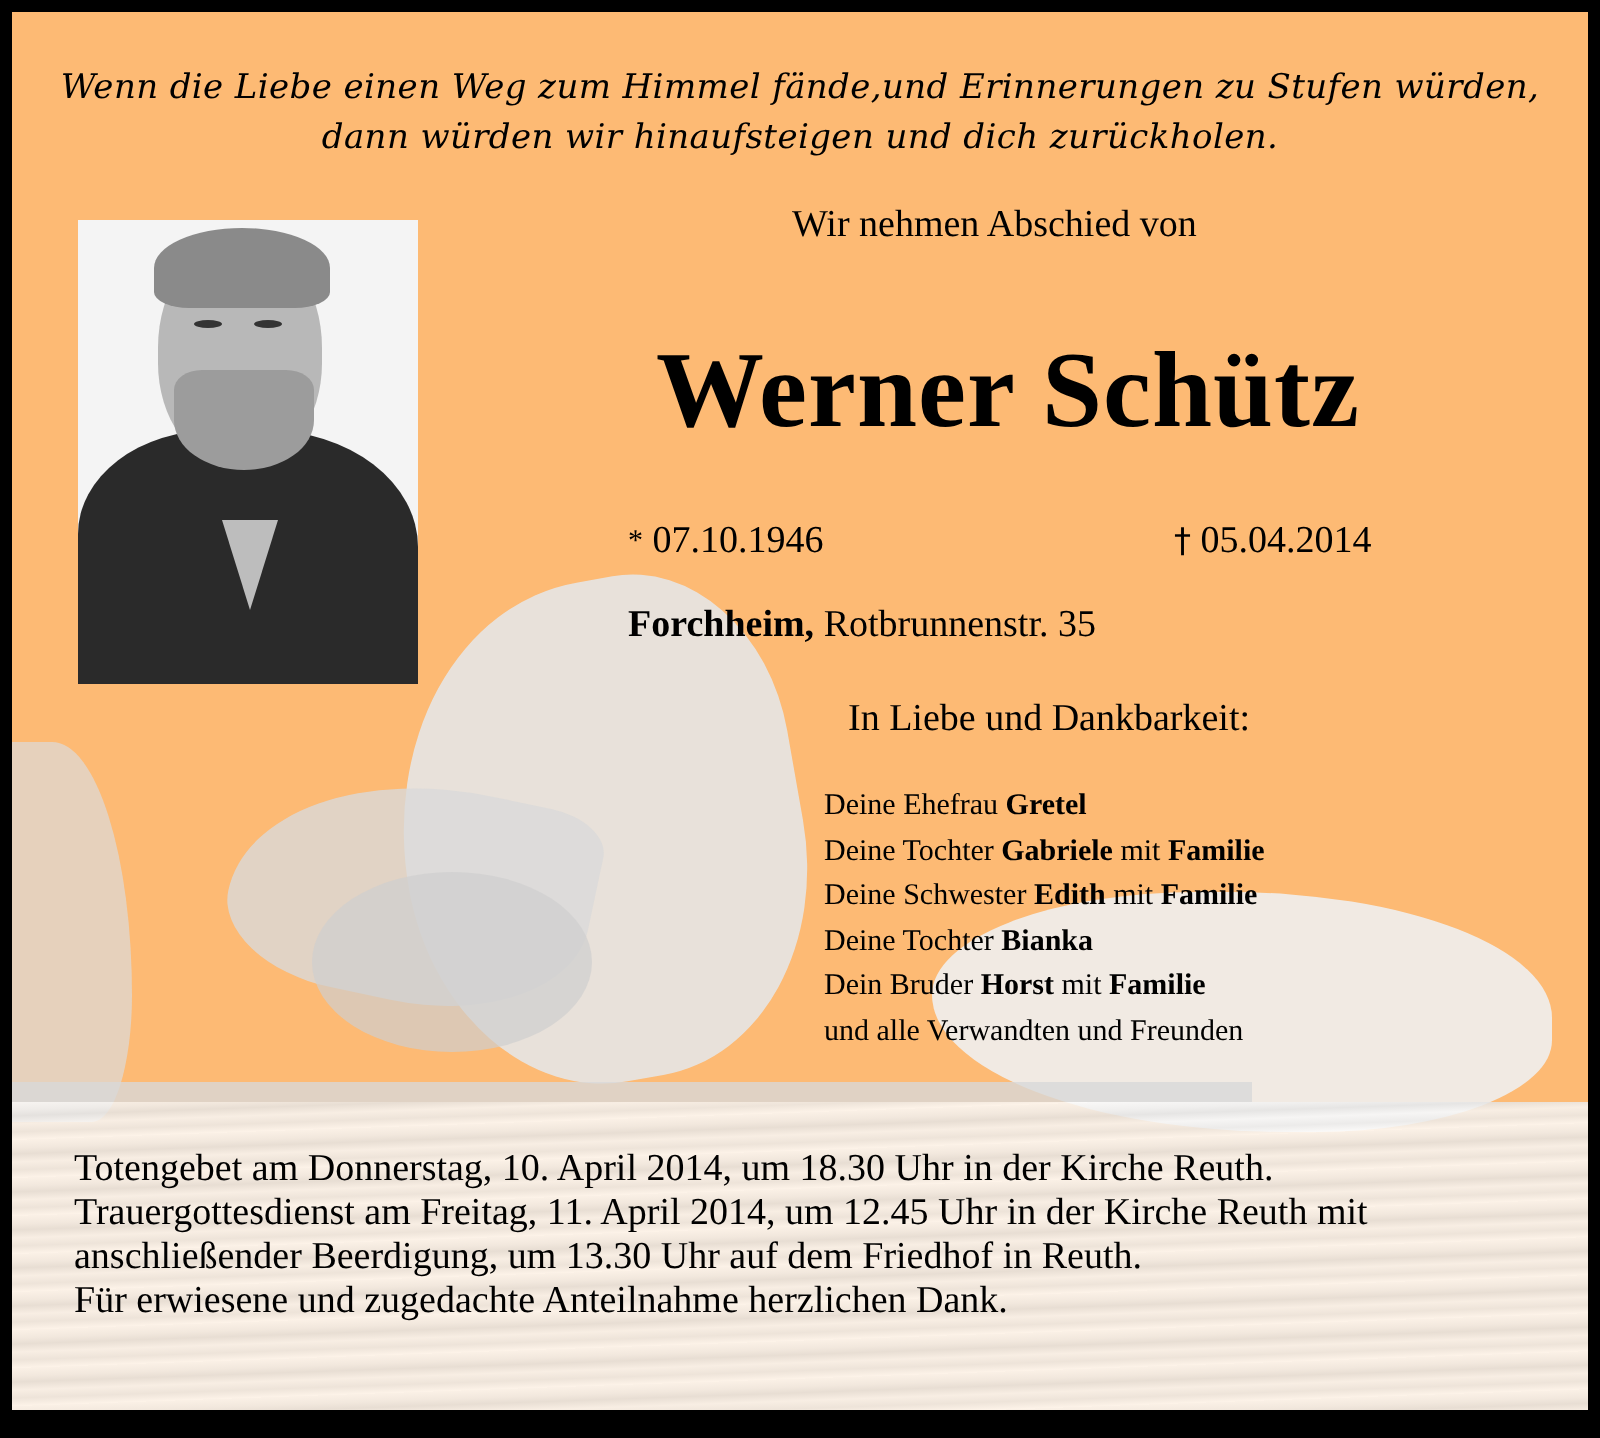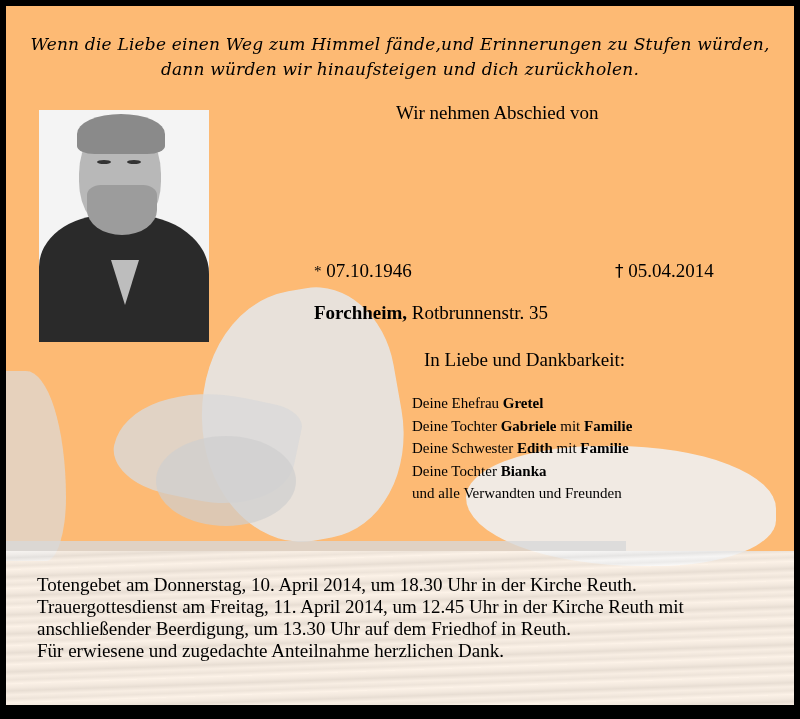--- a/index.html
+++ b/index.html
@@ -12,21 +12,21 @@
   .bg-rose { position: absolute; left: 460px; top: 440px; width: 310px; height: 120px; background: #efefef; border-radius: 45% 55% 40% 60%; opacity: .9; }
   .bg-stem { position: absolute; left: 0; top: 535px; width: 620px; height: 10px; background: #d8d8d8; opacity: .8; }
   .bg-leftleaf { position: absolute; left: 0; top: 365px; width: 60px; height: 190px; background: #dcdcdc; border-radius: 0 80% 40% 0; opacity: .7; }
   .bg-water { position: absolute; left: 0; top: 545px; width: 788px; height: 162px;
     background: repeating-linear-gradient(178deg, #fafafa 0px, #f0f0f0 4px, #e4e4e4 7px, #f7f7f7 11px, #ebebeb 15px, #fdfdfd 19px); opacity: .85; }
 
   .motto { position: absolute; left: 0; top: 26px; width: 788px; text-align: center; font-family: "DejaVu Serif", serif; font-style: italic; font-size: 17px; line-height: 25px; letter-spacing: 0.2px; }
   .intro { position: absolute; left: 390px; top: 96px; font-size: 19px; }
   .name { position: absolute; left: 322px; top: 158px; font-size: 54px; font-weight: bold; letter-spacing: 0.5px; }
   .birth { position: absolute; left: 308px; top: 254px; font-size: 19px; }
-  .death { position: absolute; left: 609px; top: 254px; font-size: 19px; }
+  .death { position: absolute; left: 581px; top: 254px; font-size: 19px; }
   .place { position: absolute; left: 308px; top: 296px; font-size: 19px; }
   .thanks { position: absolute; left: 406px; top: 343px; font-size: 19px; margin-left: 12px; }
   .family { position: absolute; left: 406px; top: 386px; font-size: 15px; line-height: 22.5px; }
   .family div { white-space: nowrap; }
   .details { position: absolute; left: 31px; top: 568px; font-size: 19px; line-height: 22px; }
   .details div { white-space: nowrap; }
   b { font-weight: bold; }
 
   .photo { position: absolute; left: 33px; top: 104px; width: 170px; height: 232px; background: #f4f4f4; overflow: hidden; }
   .photo .shirt { position: absolute; left: 0; top: 105px; width: 170px; height: 130px; background: #2a2a2a; border-radius: 40% 45% 0 0; }
@@ -57,20 +57,21 @@
     <div class="shirt"></div>
     <div class="vneck"></div>
     <div class="head"></div>
     <div class="hair"></div>
     <div class="beard"></div>
     <div class="eye" style="left:58px"></div>
     <div class="eye" style="left:88px"></div>
   </div>
 
   <div class="intro">Wir nehmen Abschied von</div>
+  <div class="name">Werner Schütz</div>
 
   <div class="birth">
     <span style="font-size:15px;vertical-align:1px;">*</span>
     <span>07.10.1946</span>
   </div>
   <div class="death">
     <span style="font-family:'DejaVu Sans',sans-serif;font-size:17px;">†</span>
     <span>05.04.2014</span>
   </div>
 
@@ -79,20 +80,21 @@
     <span>Rotbrunnenstr. 35</span>
   </div>
 
   <div class="thanks">In Liebe und Dankbarkeit:</div>
 
   <div class="family">
     <div><span>Deine Ehefrau </span><b>Gretel</b></div>
     <div><span>Deine Tochter </span><b>Gabriele</b><span> mit </span><b>Familie</b></div>
     <div><span>Deine Schwester </span><b>Edith</b><span> mit </span><b>Familie</b></div>
     <div><span>Deine Tochter </span><b>Bianka</b></div>
+    <div><span>Dein Bruder </span><b>Horst</b><span> mit </span><b>Familie</b></div>
     <div><span>und alle Verwandten und Freunden</span></div>
   </div>
 
   <div class="details">
     <div>Totengebet am Donnerstag, 10. April 2014, um 18.30 Uhr in der Kirche Reuth.</div>
     <div>Trauergottesdienst am Freitag, 11. April 2014, um 12.45 Uhr in der Kirche Reuth mit</div>
     <div>anschließender Beerdigung, um 13.30 Uhr auf dem Friedhof in Reuth.</div>
     <div>Für erwiesene und zugedachte Anteilnahme herzlichen Dank.</div>
   </div>
 </div>

